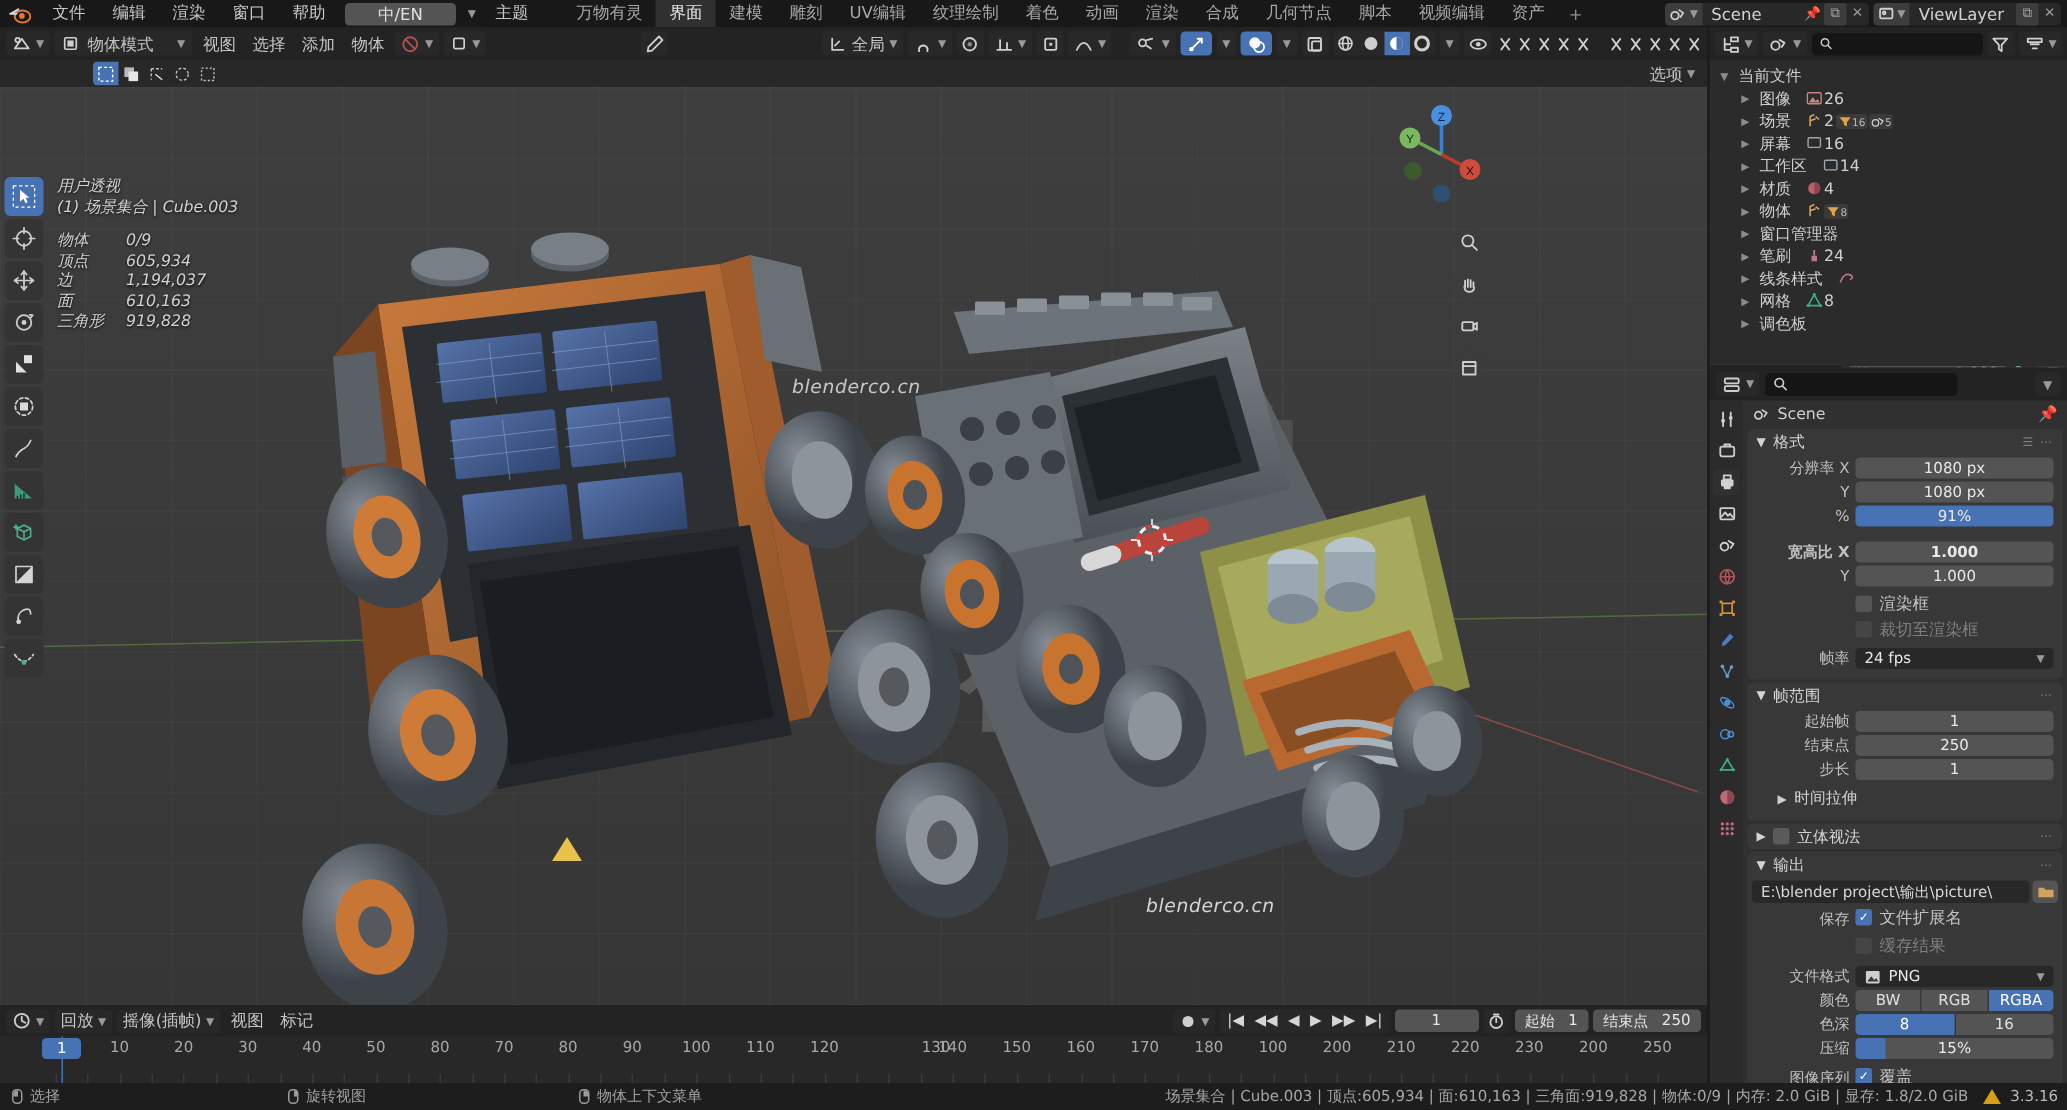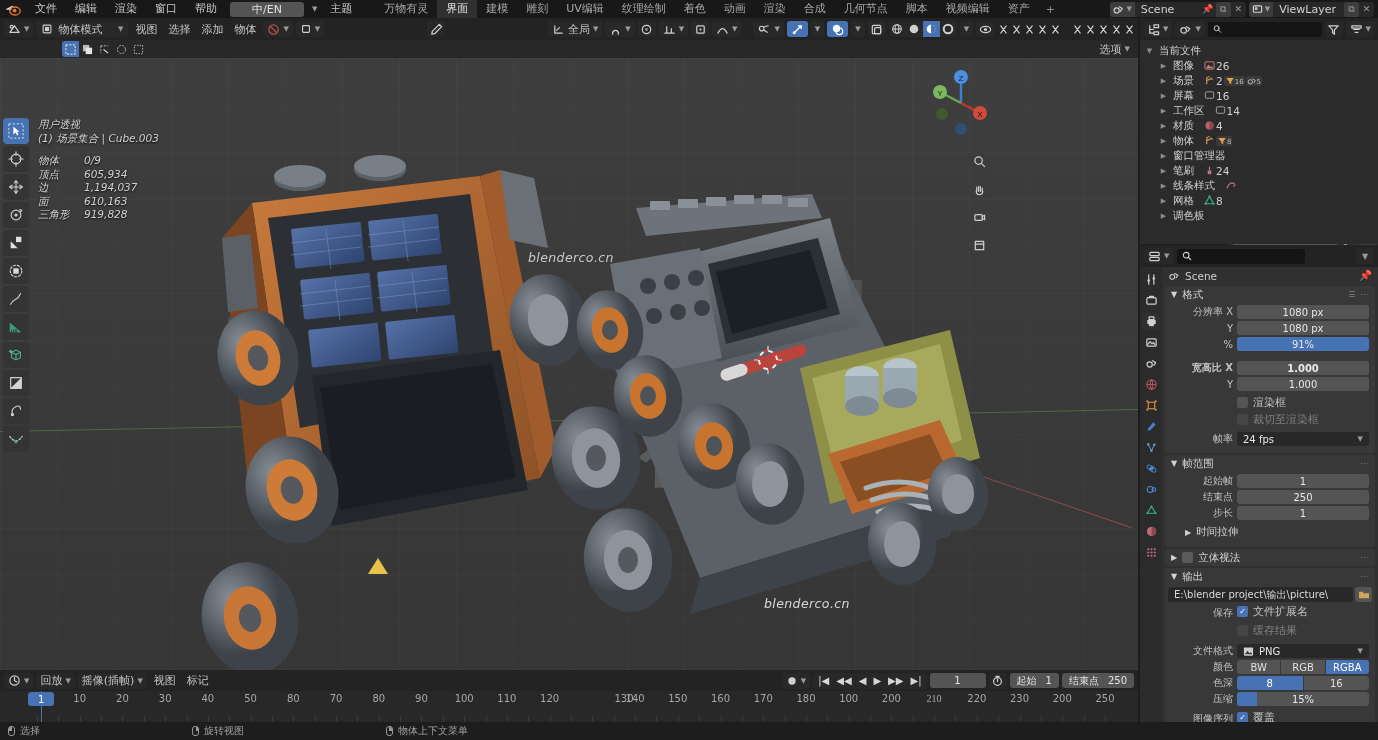--- a/index.html
+++ b/index.html
@@ -1502,21 +1502,21 @@
         <div class="tl-tick" style="left: 506.92px;">110</div>
         <div class="tl-tick" style="left: 549.64px;">120</div>
         <div class="tl-tick" style="left: 624px;">130</div>
         <div class="tl-tick" style="left: 635.08px;">140</div>
         <div class="tl-tick" style="left: 677.8px;">150</div>
         <div class="tl-tick" style="left: 720.52px;">160</div>
         <div class="tl-tick" style="left: 763.24px;">170</div>
         <div class="tl-tick" style="left: 805.96px;">180</div>
         <div class="tl-tick" style="left: 848.68px;">100</div>
         <div class="tl-tick" style="left: 891.4px;">200</div>
-        <div class="tl-tick" style="left: 934.12px; font-family: Liberation Serif, serif;">210</div>
+        <div class="tl-tick" style="left: 934.12px;">210</div>
         <div class="tl-tick" style="left: 976.84px;">220</div>
         <div class="tl-tick" style="left: 1019.56px;">230</div>
         <div class="tl-tick" style="left: 1062.28px;">200</div>
         <div class="tl-tick" style="left: 1105px;">250</div>
         <div class="tl-minor" style="left: 37px;"></div>
         <div class="tl-minor" style="left: 58.36px;"></div>
         <div class="tl-minor" style="left: 79.72px;"></div>
         <div class="tl-minor" style="left: 101.08px;"></div>
         <div class="tl-minor" style="left: 122.44px;"></div>
         <div class="tl-minor" style="left: 143.8px;"></div>
@@ -1576,15 +1576,22 @@
       <span>选择</span>
     </div>
     <div class="st-item" style="margin-left:130px;">
       <span class="mouse-ic m"></span>
       <span>旋转视图</span>
     </div>
     <div class="st-item" style="margin-left:120px;">
       <span class="mouse-ic r"></span>
       <span>物体上下文菜单</span>
     </div>
+    <div class="st-right">
+      <span class="st-scene">场景集合 | Cube.003 | 顶点:605,934 | 面:610,163 | 三角面:919,828 | 物体:0/9 | 内存: 2.0 GiB | 显存: 1.8/2.0 GiB</span>
+      <span class="st-warn">
+        <span class="warn-tri"></span>
+      </span>
+      <span class="st-ver">3.3.16</span>
+    </div>
   </div>
 
 </div>
 
 </body></html>

